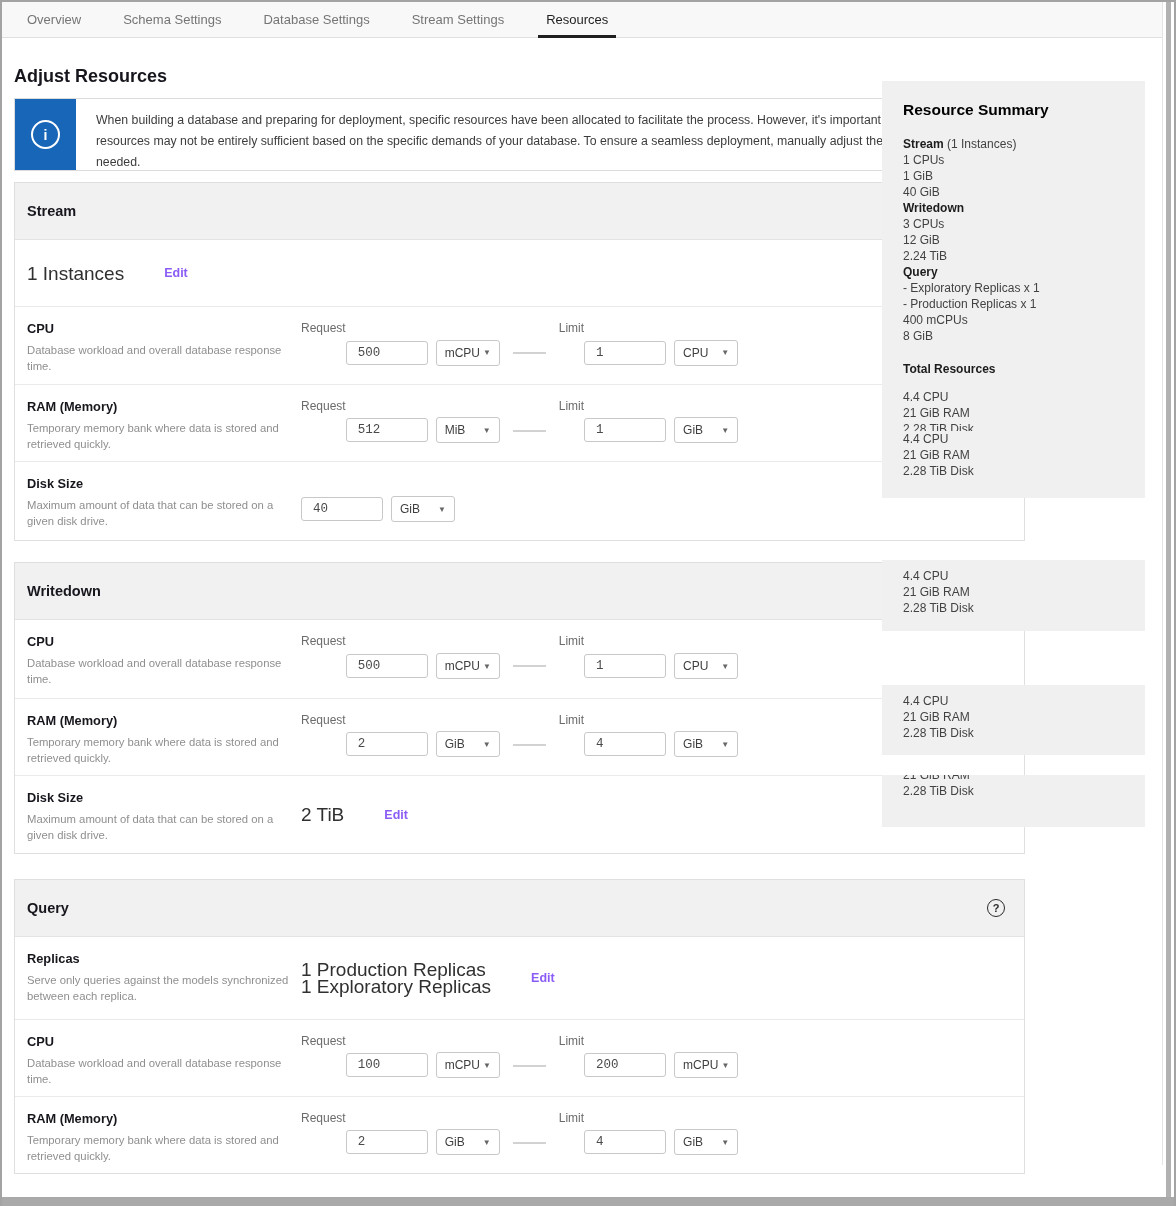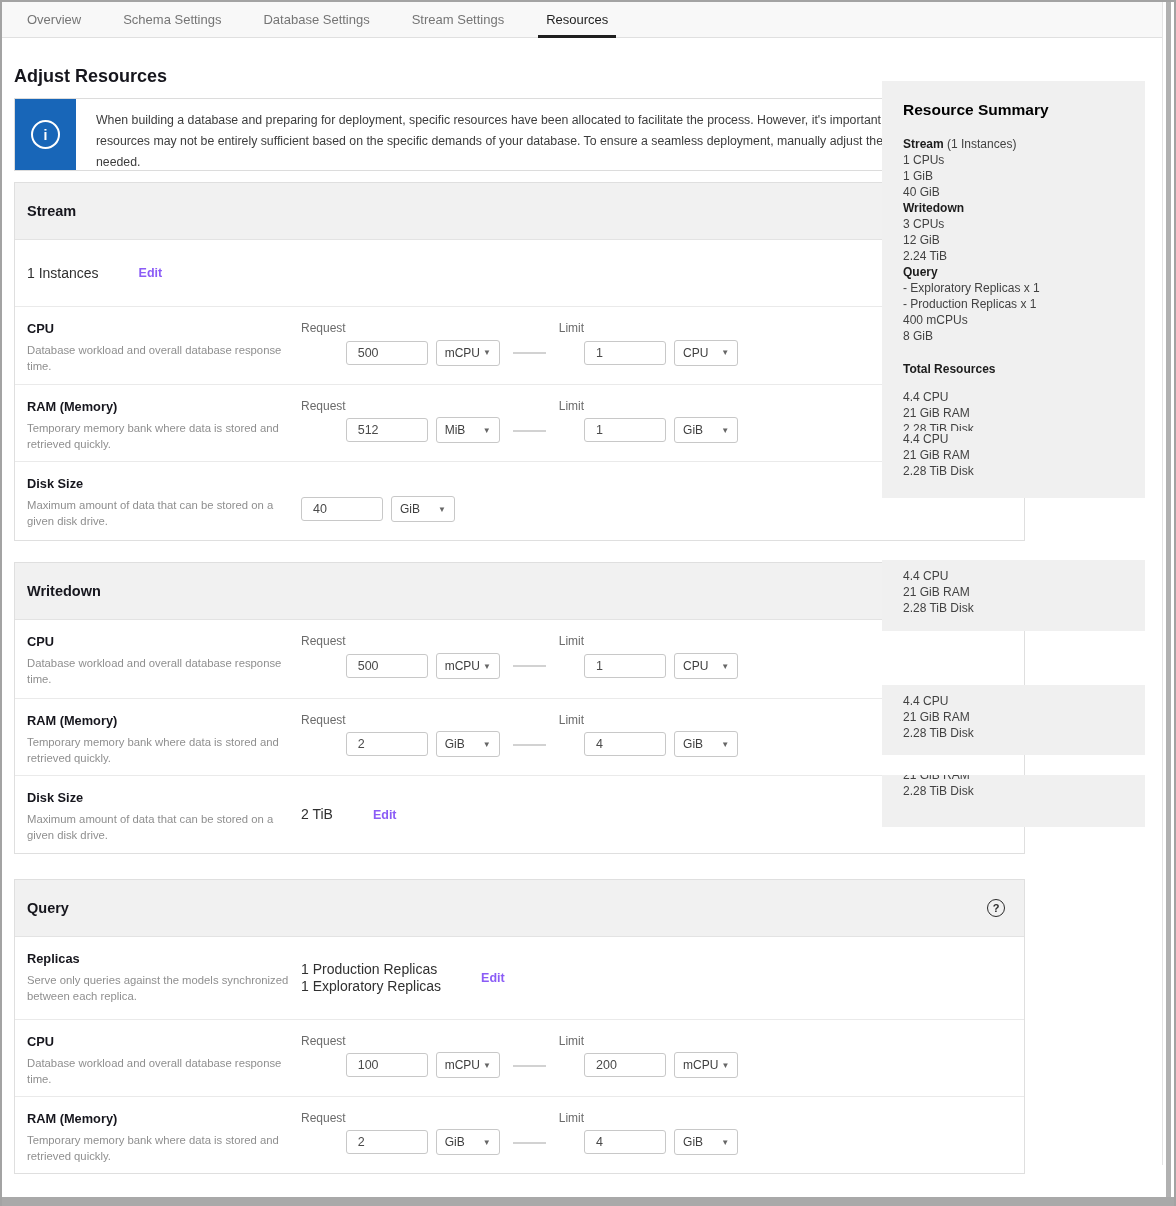--- a/index.html
+++ b/index.html
@@ -42,28 +42,28 @@
   .h66{min-height:66px;} .h77{min-height:77px;} .h78{min-height:78px;} .h79{min-height:79px;} .h82{min-height:82px;}
   .row-left{width:274px;padding-top:14px;flex-shrink:0;box-sizing:border-box;}
   .row-label{font-size:12.8px;font-weight:700;color:#16161d;margin-bottom:6px;}
   .row-desc{font-size:11.3px;color:#8f8f8f;line-height:16px;max-width:268px;}
   .row-right.io{display:flex;padding-top:14px;}
   .row-right.static{display:flex;align-items:center;}
   .io-group{display:flex;}
   .io-label{font-size:12px;color:#6b6b6b;margin-bottom:8px;}
   .io-controls{display:flex;align-items:center;}
   .value-input{width:82px;height:24px;border:1px solid #c8c8c8;border-radius:3px;padding:0 4px 0 11px;
-    font-size:12.5px;color:#4a4a4a;font-family:Liberation Sans, sans-serif;box-sizing:border-box;background:#fff;}
+    font-size:12.5px;color:#4a4a4a;font-family:Liberation Mono, monospace;box-sizing:border-box;background:#fff;}
   .unit-select{margin-left:8px;width:64px;height:26px;border:1px solid #c8c8c8;border-radius:3px;display:flex;
     align-items:center;justify-content:space-between;padding:0 8px;font-size:12px;color:#3f3f3f;cursor:pointer;
     box-sizing:border-box;background:#fff;}
   .caret{font-size:8px;color:#666;margin-left:3px;}
   .dash{width:33px;height:2px;background:#d2d2d2;margin:31px 13px 0 13px;align-self:flex-start;}
   .disk-controls{margin-top:2px;}
-  .static-value{font-size:14px;color:#303030;line-height:17px;}
+  .static-value{font-size:19px;color:#303030;line-height:17px;}
   .edit-link{font-size:12.5px;font-weight:600;color:#8b5cf6;margin-left:24px;cursor:pointer;padding-left:16px;}
   
   .summary-panel{position:absolute;left:880px;top:79px;width:263px;height:417px;background:#f0f0f0;
     padding:19px 14px 0 21px;box-sizing:border-box;overflow:hidden;}
   .summary-title{font-size:15.5px;font-weight:600;color:#000000;margin-bottom:16px;line-height:20px;}
   .s-line{font-size:12px;line-height:16px;color:#424242;}
   .s-bold{font-weight:700;color:#1c1c1c;}
   .s-gap-top{margin-top:17px;}
   .s-gap-top2{margin-top:12px;}
   .s-clipped{height:10px;overflow:hidden;}

